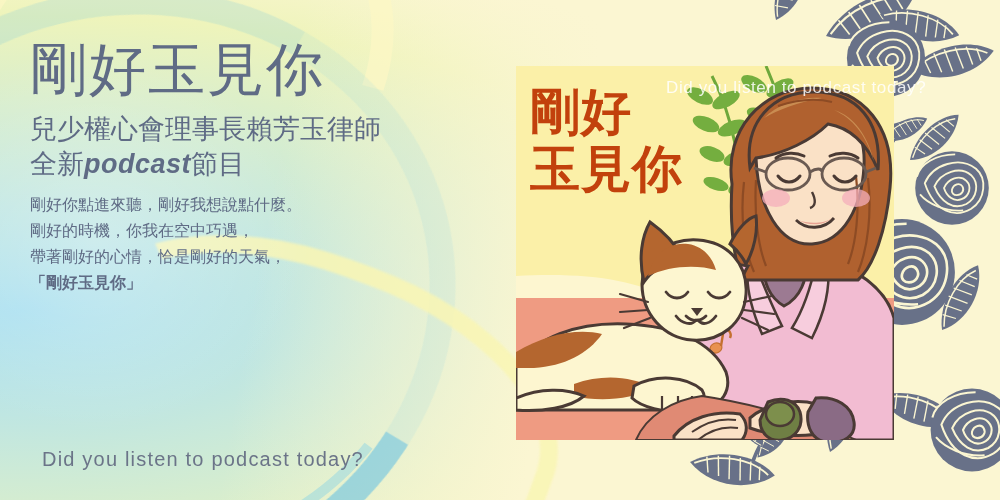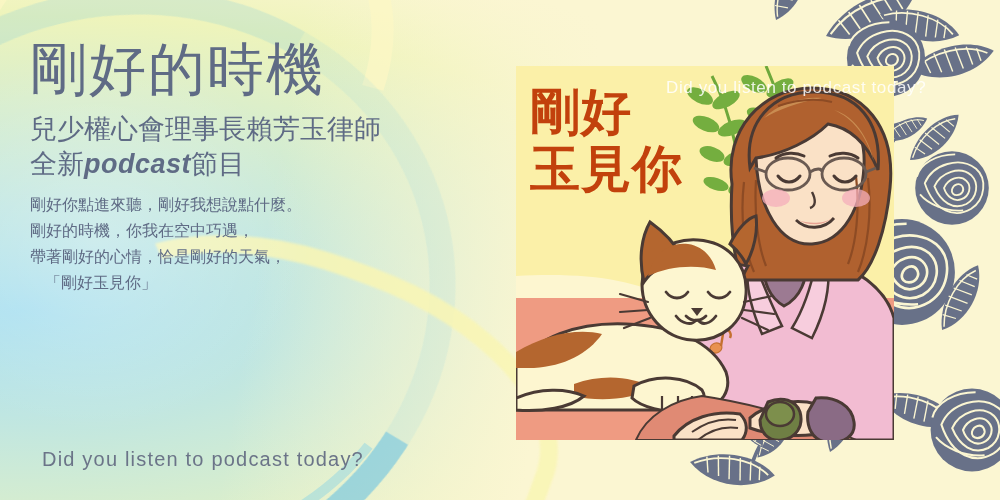--- a/index.html
+++ b/index.html
@@ -77,21 +77,21 @@
     font-size:27px;line-height:1.30;color:#5f6b85;white-space:nowrap;
   }
   .em-it{font-weight:bold;font-style:italic;letter-spacing:.5px;margin-top:28px;}
   .taca{
     font-size:27px;line-height:1.30;color:#5f6b85;margin-top:10px;margin-left:8px;white-space:nowrap;
   }
   .body-line{
     font-size:16px;line-height:1.62;color:#5f6b85;white-space:nowrap;
   }
   .body-block{margin-top:10px;}
-  .quote-line{margin-left:15px;}
+  .quote-line{margin-left:0;font-weight:bold;}
   .tagline{
     position:absolute;left:42px;top:448px;
     font-size:20px;letter-spacing:1.2px;color:#6b7488;
   }
 
   
   .cover{
     position:absolute;left:516px;top:66px;width:378px;height:374px;
     overflow:hidden;background:#fbf0a8;
   }
@@ -181,21 +181,21 @@
     <use href="#leafA" transform="translate(300,396) rotate(22) scale(1.05)"></use>
     <use href="#leafSpray" transform="translate(170,470) scale(1.25)"></use>
     <use href="#leafA" transform="translate(44,430) rotate(-30) scale(1.0)"></use>
     <use href="#leafA" transform="translate(110,462) rotate(12) scale(1.1)"></use>
     <use href="#rose" transform="translate(392,430) scale(.9)"></use>
     <use href="#leafA" transform="translate(250,452) rotate(-70) scale(.9)"></use>
   </svg>
 
   <div class="text-col">
 
-    <div class="title">剛好的時機</div>
+    <div class="title">剛好玉見你</div>
 
     <div class="sub-line">兒少權心會理事長賴芳玉律師</div>
 
     <div class="sub-line">
       <span>全新</span><span class="em-it">podcast</span><span>節目</span>
     </div>
 
 
     <div class="body-block">
       <div class="body-line">剛好你點進來聽，剛好我想說點什麼。</div>

